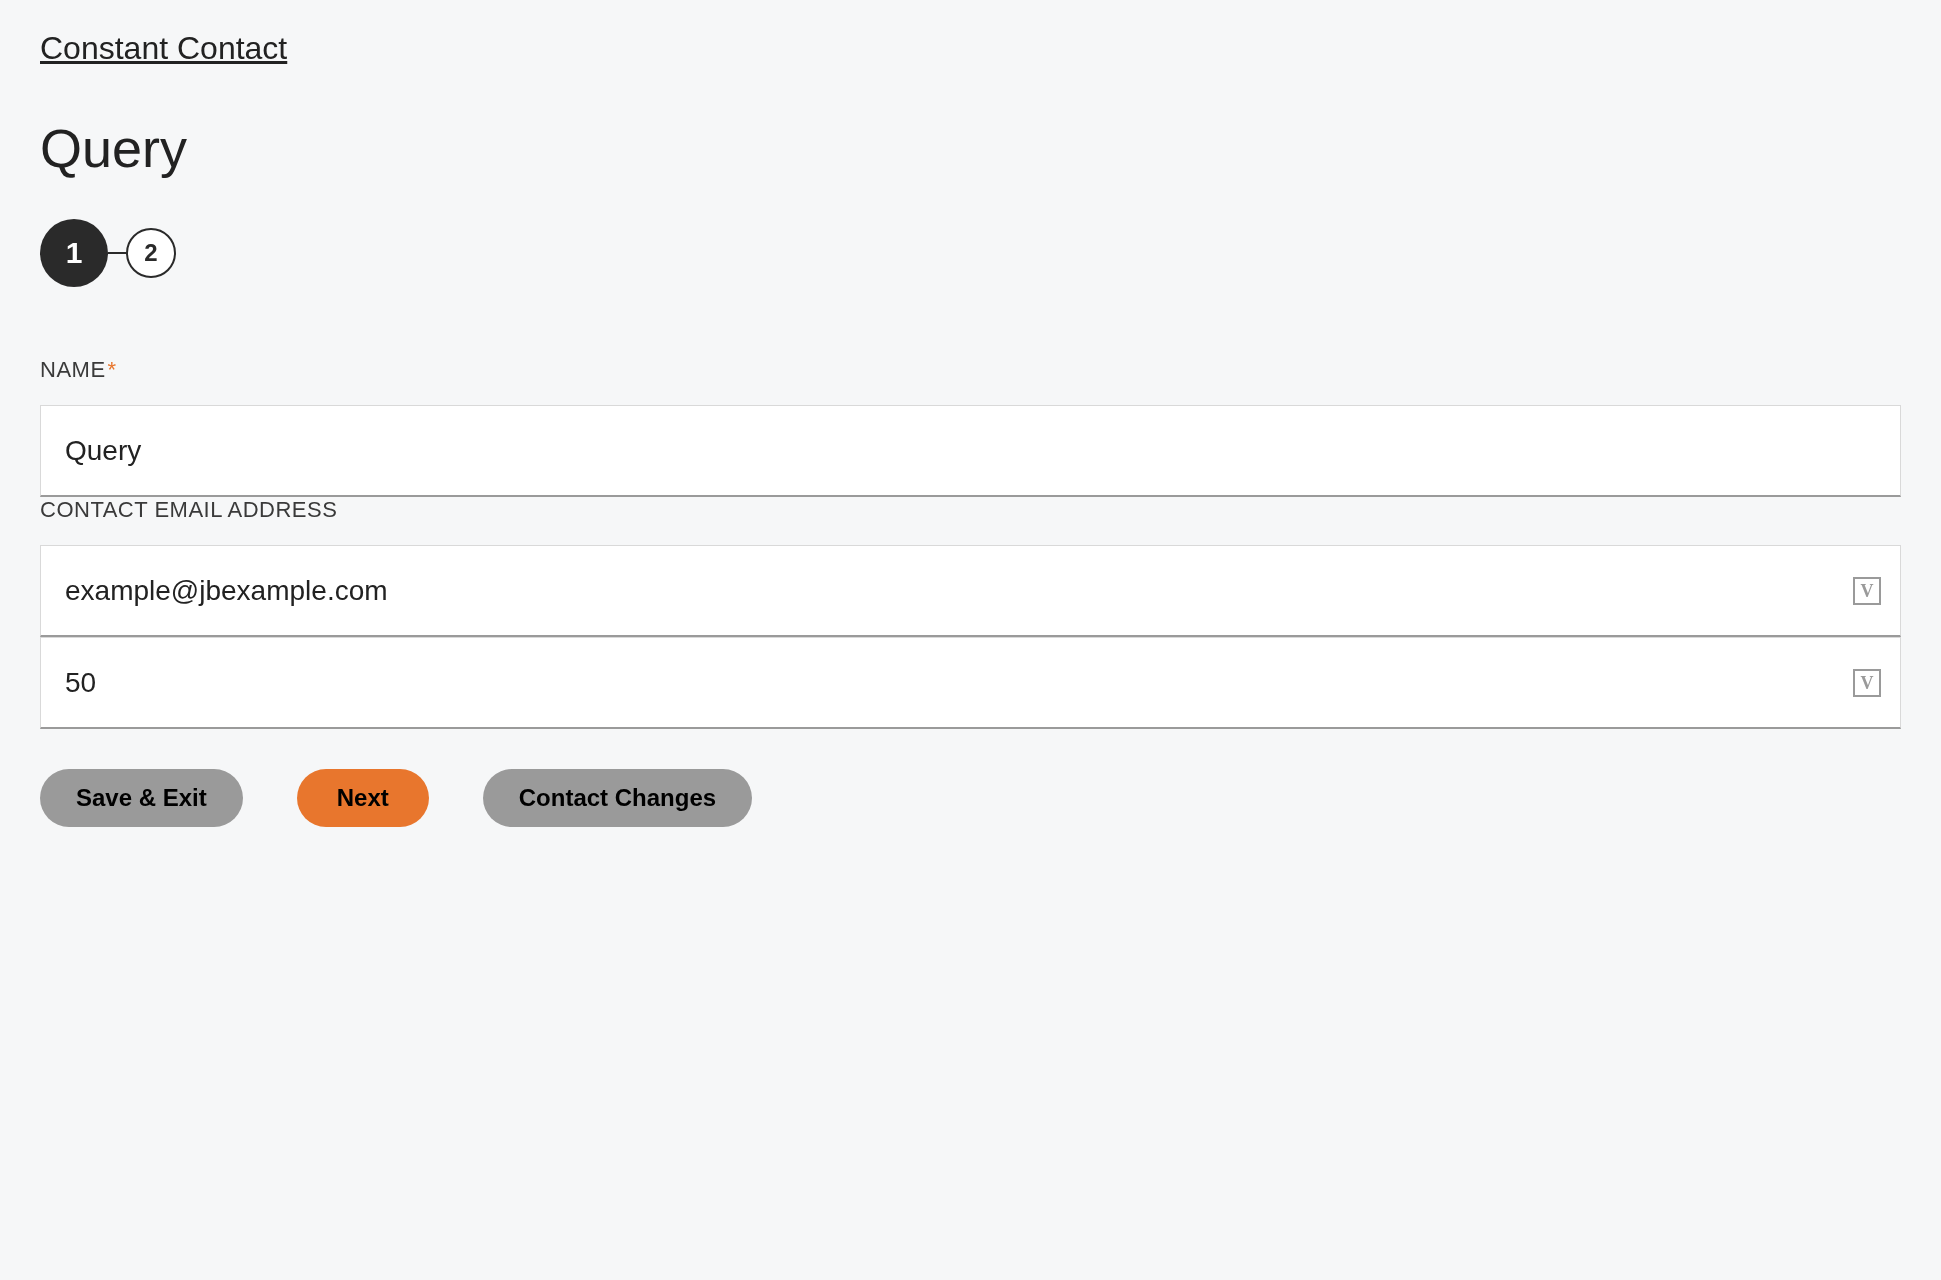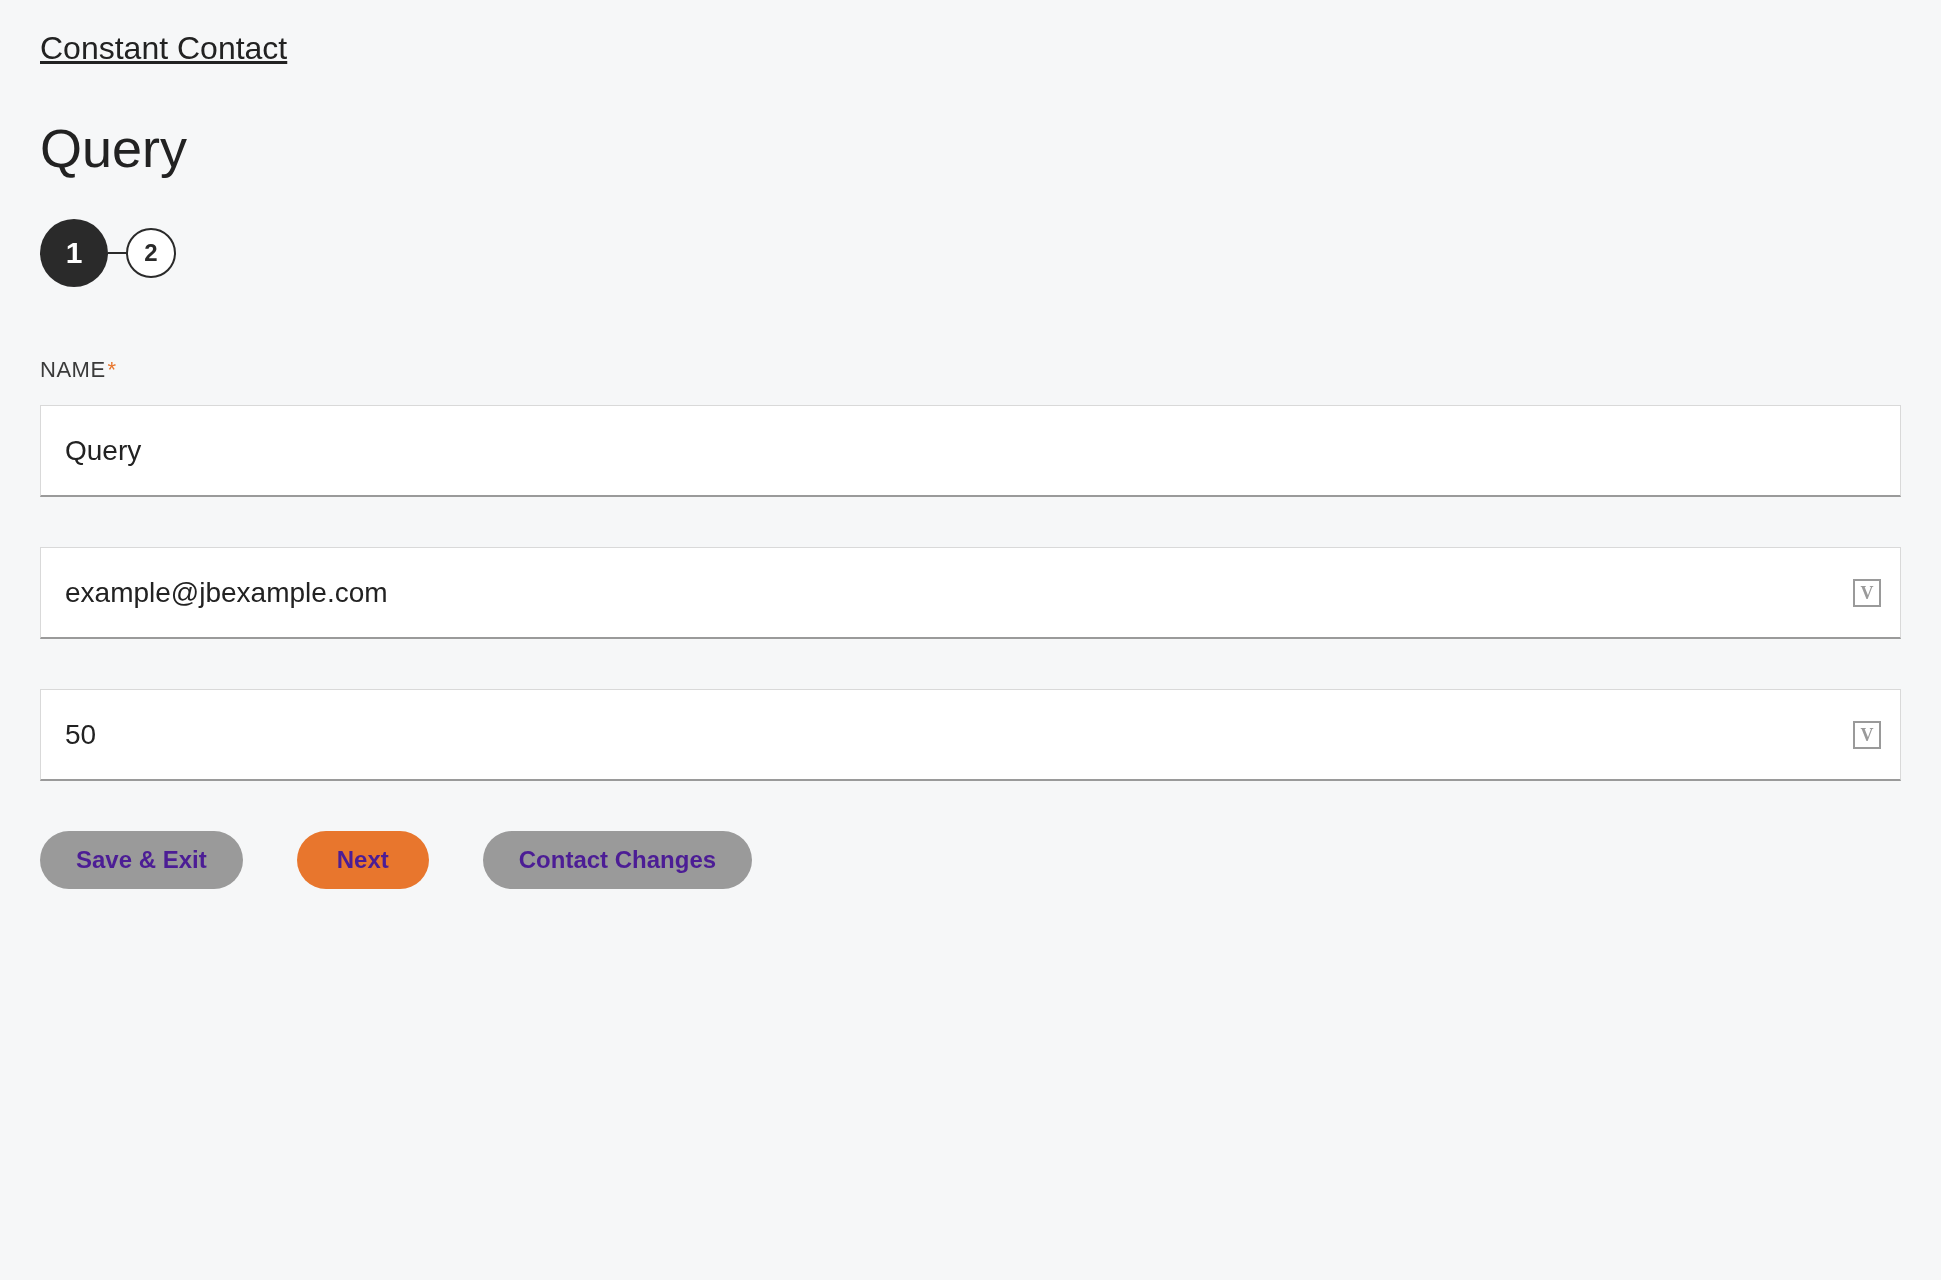--- a/index.html
+++ b/index.html
@@ -56,21 +56,20 @@
     color: #2a2a2a;
     font-size: 24px;
     font-weight: 600;
   }
   .step-connector {
     width: 18px;
     height: 2px;
     background: #2a2a2a;
   }
   .form-group {
-    margin-bottom: 50px;
   }
   .form-label {
     font-size: 22px;
     letter-spacing: 0.5px;
     color: #3a3a3a;
     margin-bottom: 22px;
     display: block;
     text-transform: uppercase;
   }
   .required-star {
@@ -142,21 +141,21 @@
     gap: 54px;
     margin-top: 40px;
   }
   .btn {
     border: none;
     border-radius: 999px;
     height: 58px;
     padding: 0 36px;
     font-size: 24px;
     font-weight: 600;
-    color: #4c1d95;
+    color: #000000;
     cursor: pointer;
     font-family: inherit;
   }
   .btn-gray { background: #9a9a9a; }
   .btn-orange { background: #e8762d; padding: 0 40px; text-align: right; }
 </style>
 </head>
 <body>
 
 <div class="page">
@@ -175,20 +174,21 @@
     <label class="form-label">
       <span>NAME</span><span class="required-star">*</span>
     </label>
     <div class="input-wrap">
       <input type="text" class="text-input" value="Query" style="">
     </div>
   </div>
 
   
   <div class="form-group">
+    <label class="form-label">CONTACT EMAIL ADDRESS</label>
     <div class="input-wrap">
       <input type="text" class="text-input with-icon" value="example@jbexample.com" style="">
       <span class="v-icon">V</span>
     </div>
   </div>
 
   
 
   
   <div class="form-group">

